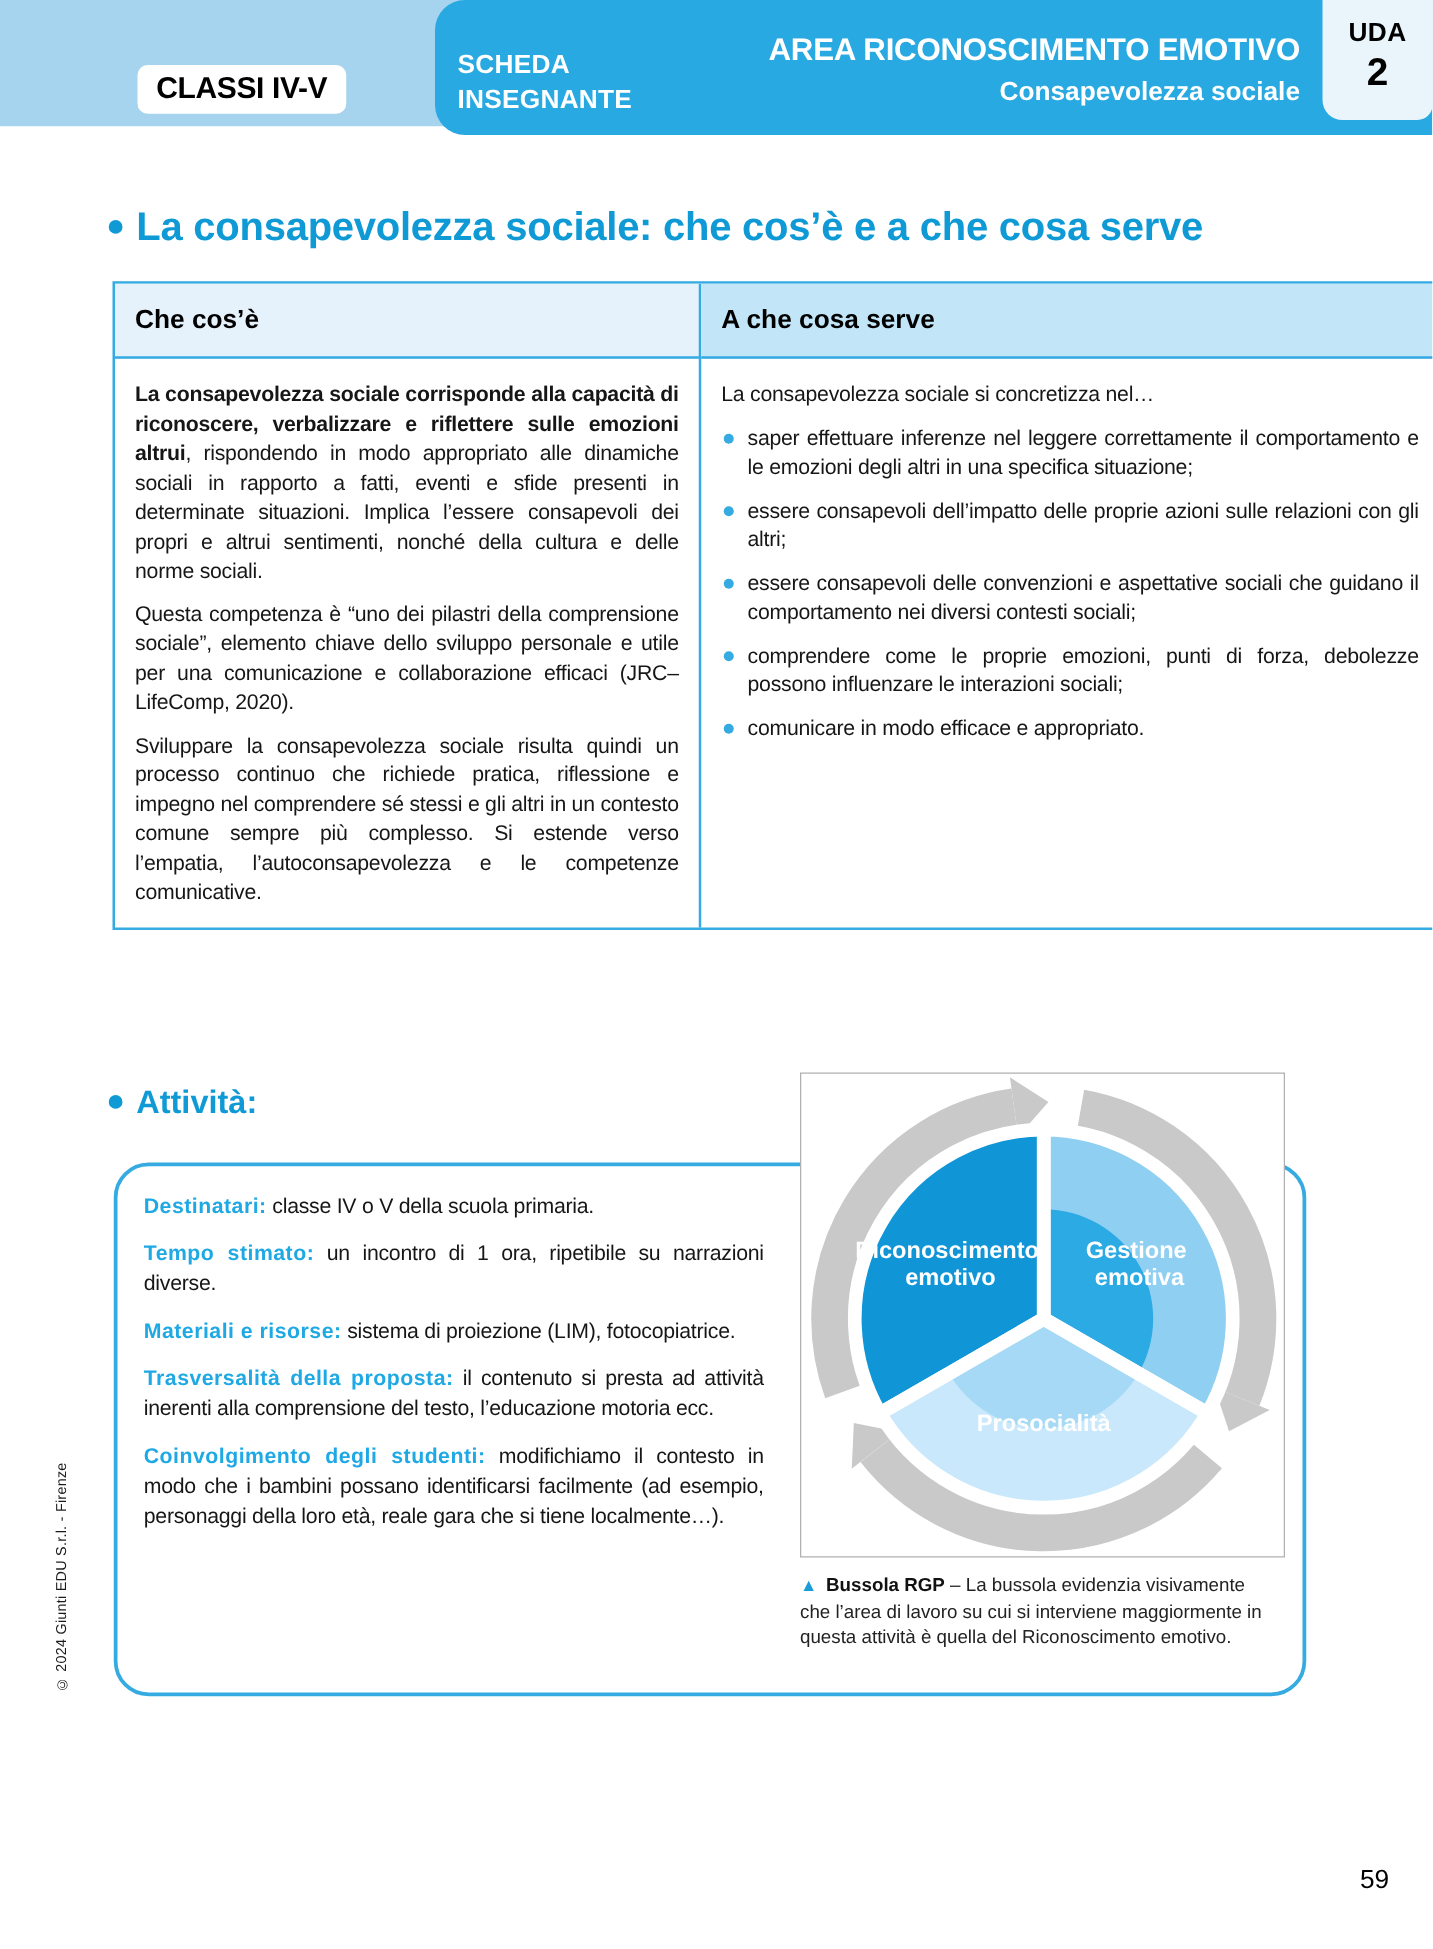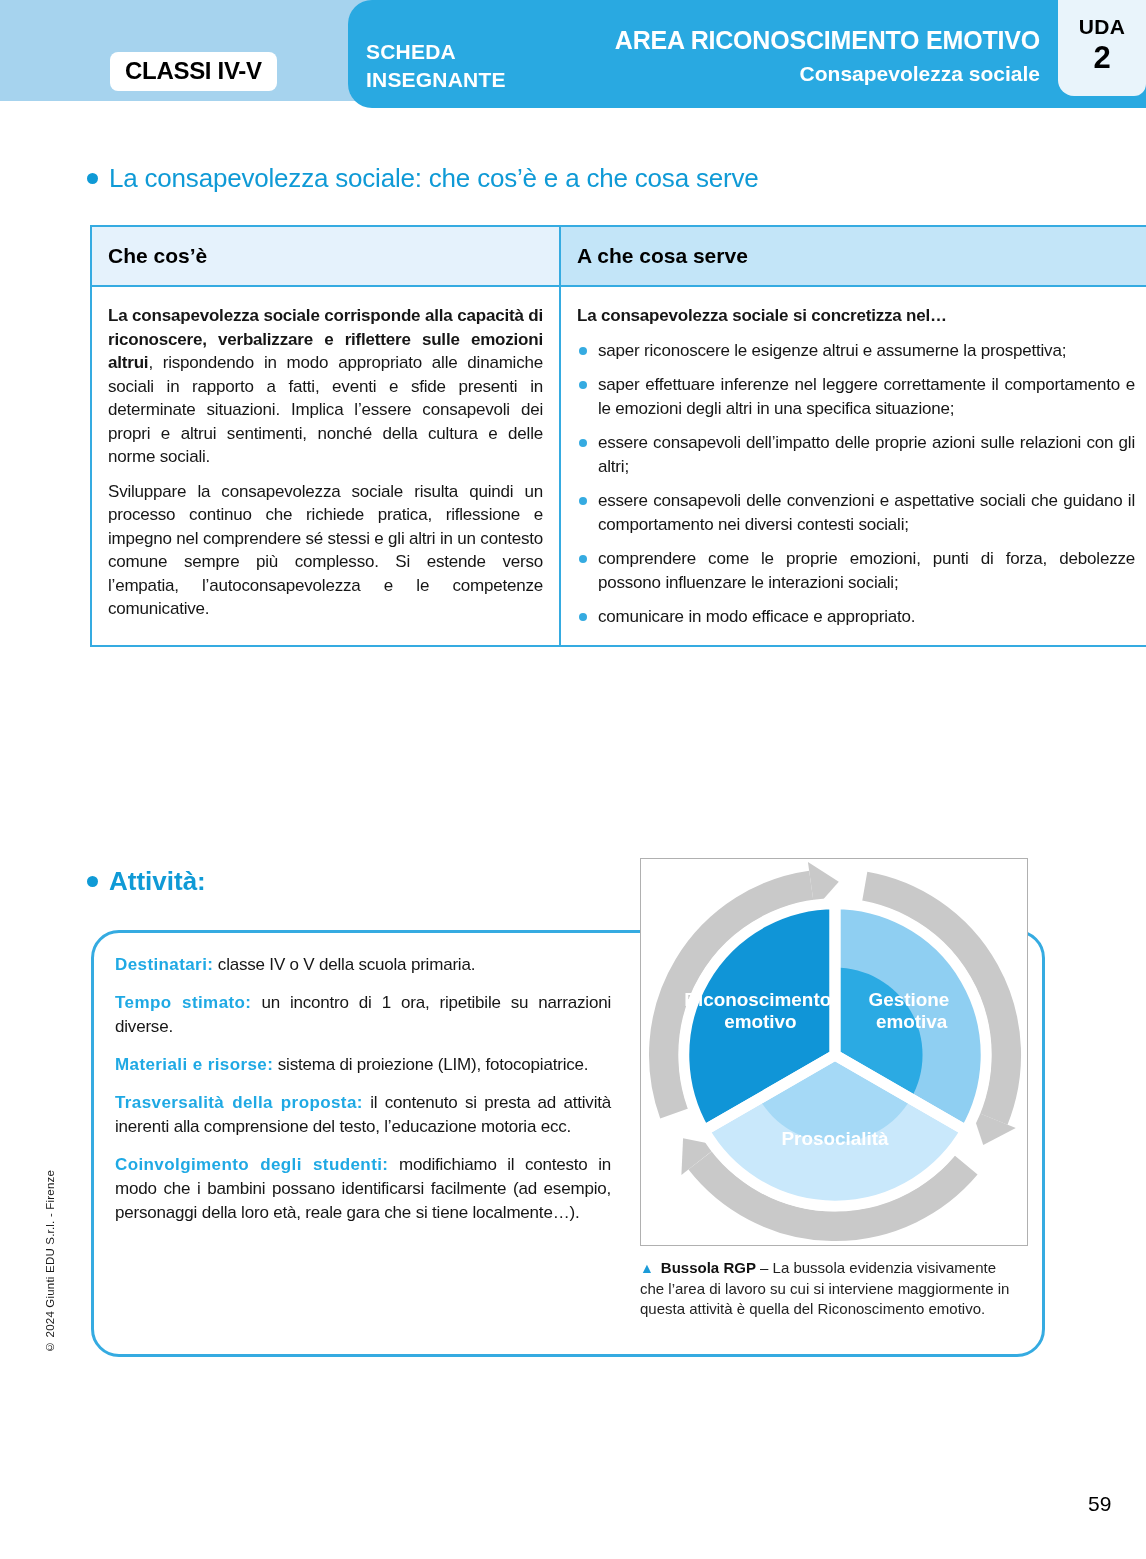--- a/index.html
+++ b/index.html
@@ -28,35 +28,35 @@
   .area-title{font-size:25px;font-weight:bold;letter-spacing:-0.2px;}
   .area-subtitle{font-size:21px;font-weight:bold;margin-top:7px;}
   .uda-tab{position:absolute;left:1058px;top:0;width:88px;height:96px;background:var(--tab-bg);border-radius:0 0 12px 16px;text-align:center;color:#000;}
   .uda-label{font-size:21px;font-weight:bold;margin-top:15px;letter-spacing:0.3px;}
   .uda-number{font-size:31px;font-weight:bold;margin-top:1px;}
 
   
   .sec-title{position:absolute;display:flex;align-items:center;}
   .dot-lg{width:11px;height:11px;border-radius:50%;background:var(--blue-title);margin-right:11px;flex:0 0 auto;}
   #sec1-title{left:87px;top:163px;}
-  #sec1-title .t{font-size:26px;font-weight:normal;color:var(--blue-title);letter-spacing:-0.2px;}
+  #sec1-title .t{font-size:32px;font-weight:bold;color:var(--blue-title);letter-spacing:-0.2px;}
   #sec2-title{left:87px;top:866px;}
   #sec2-title .t-label{font-size:26px;font-weight:bold;color:var(--blue-title);}
   #sec2-title .t-rest{font-size:27px;font-weight:400;color:#1d1d1d;margin-left:9px;letter-spacing:1px;}
 
   
   .info-table{position:absolute;left:90px;top:225px;width:1063px;border:2px solid var(--tbl-border);display:grid;grid-template-columns:469px 1fr;background:#fff;}
   .th{height:60px;display:flex;align-items:center;padding-left:16px;font-size:21px;font-weight:bold;color:#000;border-bottom:2px solid var(--tbl-border);}
   .th1{background:var(--th1-bg);border-right:2px solid var(--tbl-border);}
   .th2{background:var(--th2-bg);}
   .td{padding:17px 16px 16px;font-size:17px;line-height:23.5px;text-align:justify;color:var(--ink);letter-spacing:-0.2px;}
   .td1{border-right:2px solid var(--tbl-border);}
   .td .para{margin-bottom:11px;}
   .td .para:last-child{margin-bottom:0;}
-  .col2-intro{font-weight:bold;margin-bottom:11px;}
+  .col2-intro{font-weight:normal;margin-bottom:11px;}
   .bullet-item{position:relative;padding-left:21px;margin-bottom:11px;text-align:justify;}
   .bullet-item:last-child{margin-bottom:0;}
   .bullet-item .dot{position:absolute;left:2px;top:8px;width:8px;height:8px;border-radius:50%;background:var(--tbl-border);}
 
   
   .activity-box{position:absolute;left:91px;top:930px;width:954px;height:427px;border:3px solid var(--tbl-border);border-radius:28px;background:#fff;}
   .activity-content{position:absolute;left:21px;top:20px;width:496px;}
   .act-item{font-size:17px;line-height:24px;text-align:justify;margin-bottom:14px;color:var(--ink);letter-spacing:-0.2px;}
   .act-label{color:var(--label-cyan);font-weight:bold;letter-spacing:0.4px;}
 
@@ -96,26 +96,26 @@
   <div class="sec-title" id="sec1-title">
     <span class="dot-lg"></span>
     <span class="t">La consapevolezza sociale: che cos’è e a che cosa serve</span>
   </div>
 
   <div class="info-table">
     <div class="th th1">Che cos’è</div>
     <div class="th th2">A che cosa serve</div>
     <div class="td td1">
         <p class="para"><strong>La consapevolezza sociale corrisponde alla capacità di riconoscere, verbalizzare e riflettere sulle emozioni altrui</strong>, rispondendo in modo appropriato alle dinamiche sociali in rapporto a fatti, eventi e sfide presenti in determinate situazioni. Implica l’essere consapevoli dei propri e altrui sentimenti, nonché della cultura e delle norme sociali.</p>
+        <p class="para">Questa competenza è “uno dei pilastri della comprensione sociale”, elemento chiave dello sviluppo personale e utile per una comunicazione e collaborazione efficaci (JRC–LifeComp, 2020).</p>
         <p class="para">Sviluppare la consapevolezza sociale risulta quindi un processo continuo che richiede pratica, riflessione e impegno nel comprendere sé stessi e gli altri in un contesto comune sempre più complesso. Si estende verso l’empatia, l’autoconsapevolezza e le competenze comunicative.</p>
       </div>
     <div class="td td2">
       <div class="col2-intro">La consapevolezza sociale si concretizza nel…</div>
       <div>
-          <div class="bullet-item"><span class="dot"></span><span>saper riconoscere le esigenze altrui e assumerne la prospettiva;</span></div>
           <div class="bullet-item"><span class="dot"></span><span>saper effettuare inferenze nel leggere correttamente il comportamento e le emozioni degli altri in una specifica situazione;</span></div>
           <div class="bullet-item"><span class="dot"></span><span>essere consapevoli dell’impatto delle proprie azioni sulle relazioni con gli altri;</span></div>
           <div class="bullet-item"><span class="dot"></span><span>essere consapevoli delle convenzioni e aspettative sociali che guidano il comportamento nei diversi contesti sociali;</span></div>
           <div class="bullet-item"><span class="dot"></span><span>comprendere come le proprie emozioni, punti di forza, debolezze possono influenzare le interazioni sociali;</span></div>
           <div class="bullet-item"><span class="dot"></span><span>comunicare in modo efficace e appropriato.</span></div>
         </div>
     </div>
   </div>
 
   <div class="sec-title" id="sec2-title">

